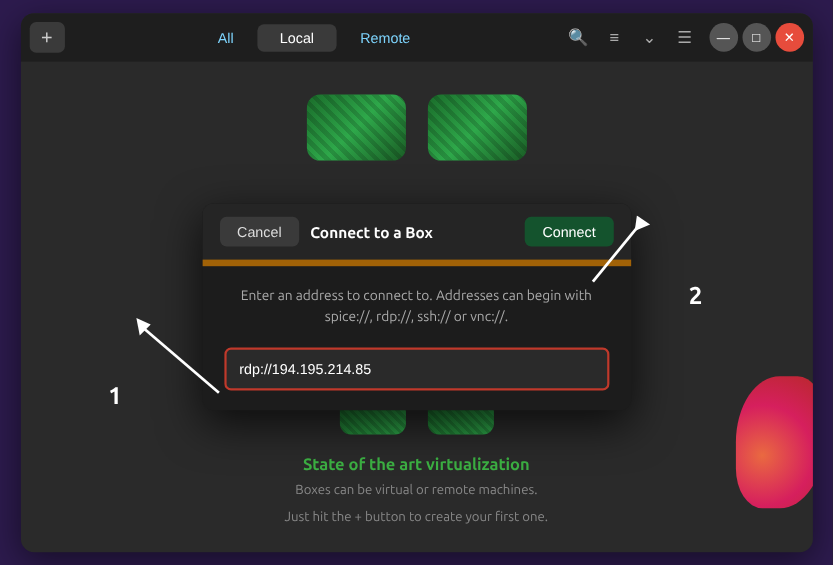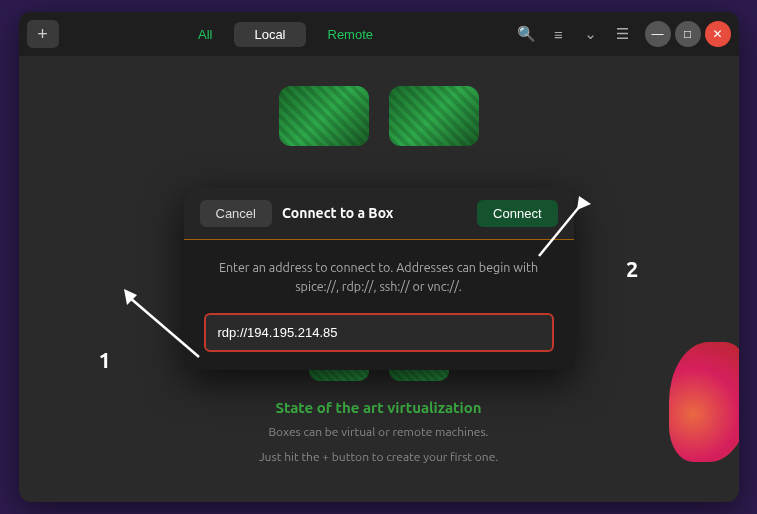--- a/index.html
+++ b/index.html
@@ -62,21 +62,21 @@
       gap: 2px;
       flex: 1;
       justify-content: center;
       align-items: center;
     }
 
     .tab-btn {
       padding: 5px 20px;
       background: transparent;
       border: none;
-      color: #22c55e;
+      color: #7dd3fc;
       cursor: pointer;
       font-size: 13px;
       border-radius: 6px;
     }
 
     .tab-btn.active {
       background: #3a3a3a;
       color: #fff;
     }
 
@@ -184,21 +184,21 @@
       width: 390px;
       overflow: hidden;
       box-shadow: 0 12px 40px rgba(0,0,0,0.7);
     }
 
     .dialog-header {
       display: flex;
       align-items: center;
       padding: 12px 16px;
       background: #252525;
-      border-bottom: 1px solid #a16207;
+      border-bottom: 6px solid #a16207;
       gap: 10px;
     }
 
     .dialog-cancel-btn {
       padding: 6px 16px;
       background: #3a3a3a;
       border: none;
       color: #ddd;
       border-radius: 6px;
       cursor: pointer;
@@ -242,21 +242,21 @@
       border: 2px solid #c0392b;
       border-radius: 6px;
       color: #fff;
       font-size: 13px;
       outline: none;
     }
 
     
     .bottom-section {
       position: absolute;
-      bottom: 36px;
+      bottom: 22px;
       left: 0; right: 0;
       display: flex;
       flex-direction: column;
       align-items: center;
       gap: 6px;
     }
 
     .bottom-boxes {
       display: flex;
       gap: 20px;

